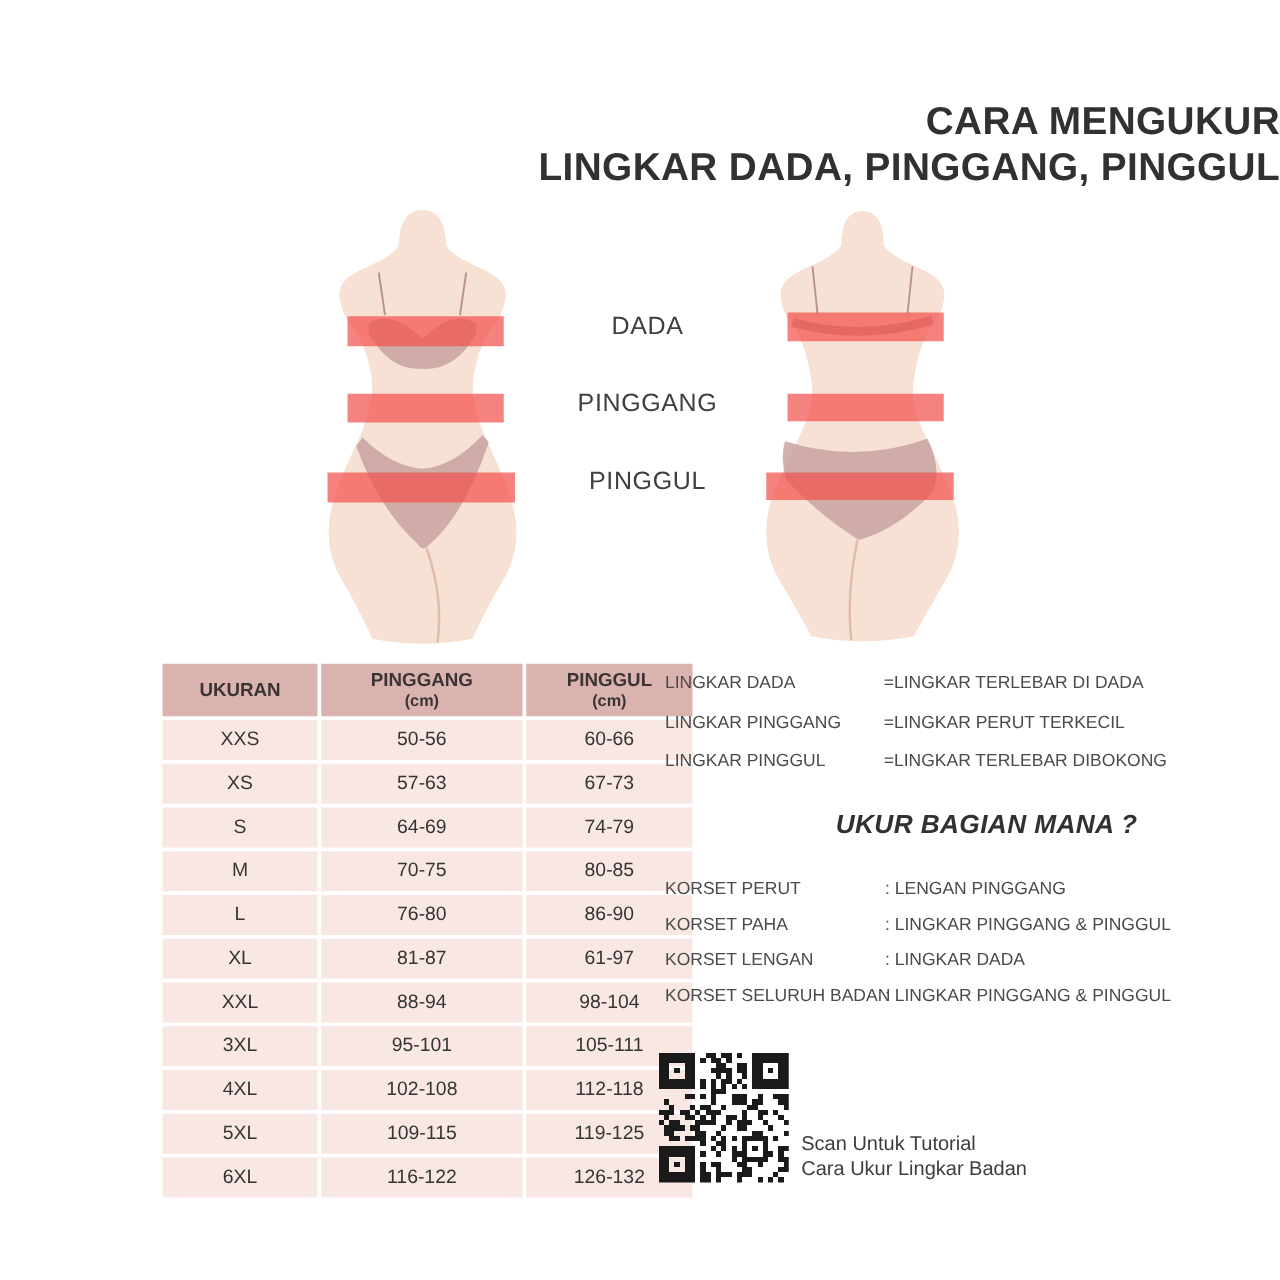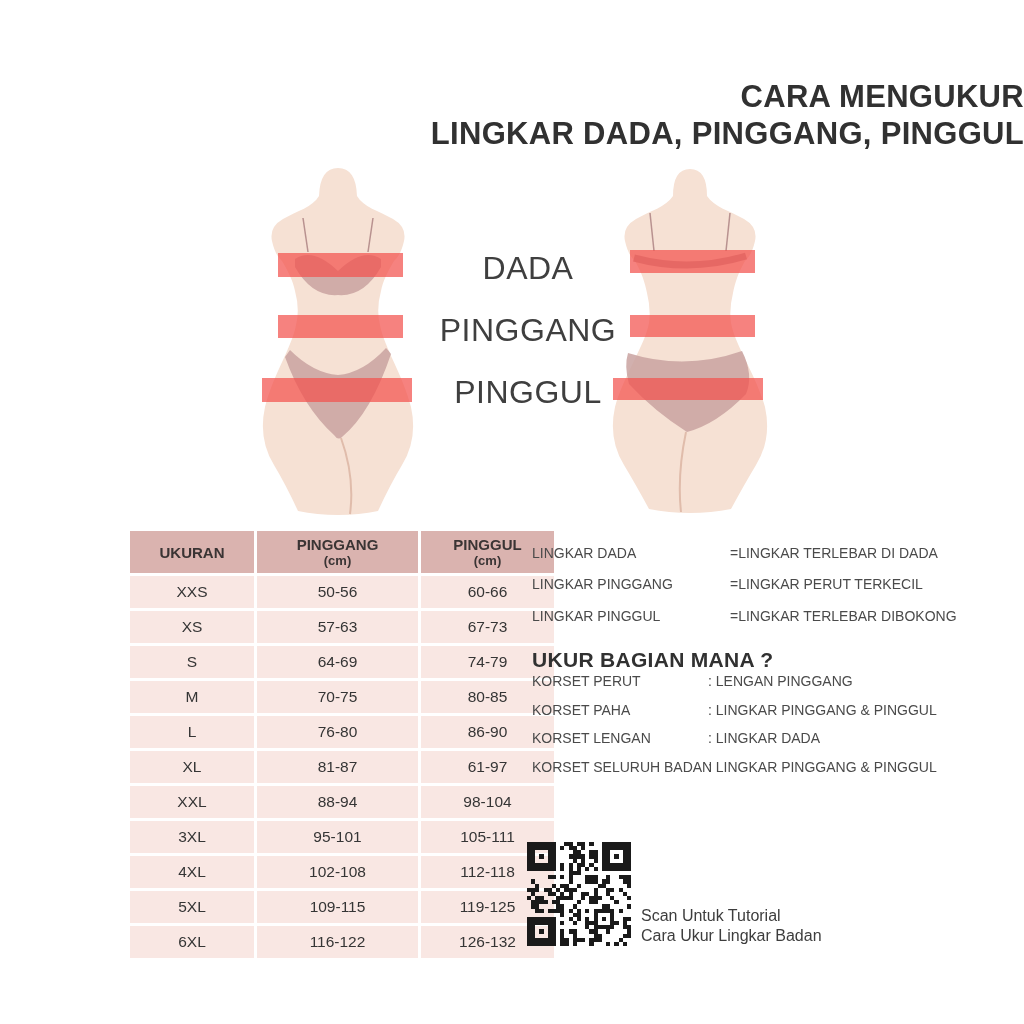--- a/index.html
+++ b/index.html
@@ -7,45 +7,45 @@
     width:1024px; height:1024px; position:relative; overflow:hidden;
     background:#ffffff; font-family:"Liberation Sans", sans-serif;
   }
   .title {
     position:absolute; top:78px; left:0; width:1024px; text-align:right;
     font-size:31px; line-height:37px; font-weight:bold; color:#313131;
     letter-spacing:0.3px;
   }
   .fig { position:absolute; }
   .measure-label {
-    position:absolute; left:428px; width:200px; text-align:center;
-    font-size:32px; color:#3f3f3f; letter-spacing:0.5px;
+    position:absolute; left:418px; width:200px; text-align:center;
+    font-size:20px; color:#3f3f3f; letter-spacing:0.5px;
   }
   .size-table {
     position:absolute; left:127px; top:528px;
     border-collapse:separate; border-spacing:3px; background:#ffffff;
   }
   .size-table th {
     background:#dab3af; color:#3a3434; font-size:15px; font-weight:bold;
     text-align:center; vertical-align:middle; height:42px; padding:0 9px;
   }
   .size-table th .unit { display:block; font-size:13px; font-weight:bold; }
   .size-table td {
     background:#f9e7e3; color:#353535; font-size:15.5px;
     text-align:center; vertical-align:middle; height:30px; padding:1px 4px;
   }
   .col-size { width:106px; } .col-pinggang { width:143px; } .col-pinggul { width:115px; }
   .defs { position:absolute; left:532px; top:537px; color:#4a4a4a; font-size:14px; }
-  .def-row { display:flex; align-items:center; height:31.5px; white-space:nowrap;gap:23px; }
+  .def-row { display:flex; height:31.5px; white-space:nowrap; }
   .def-term { width:175px; flex:none; }
   .section-heading {
-    position:absolute; left:532px; top:648px; width:378px; text-align:left;
-    font-size:21px; font-weight:bold; color:#313131; letter-spacing:0.3px;
-  }
-  .korset { position:absolute; left:532px; top:667px; color:#4a4a4a; font-size:14px; }
+    position:absolute; left:532px; top:648px; width:378px; text-align:right;
+    font-size:21px; font-weight:bold; color:#313131; letter-spacing:0.3px;font-style:italic;
+  }
+  .korset { position:absolute; left:532px; top:696px; color:#4a4a4a; font-size:14px; }
   .korset-row { display:flex; align-items:center; height:28.5px; white-space:nowrap; }
   .korset-product { width:176px; flex:none; }
   .qr-box { position:absolute; left:527px; top:842px; width:104px; height:104px; }
   .qr-caption {
     position:absolute; left:641px; top:906px; font-size:16px;
     line-height:19.5px; color:#3d3d3d; white-space:nowrap;
   }
 </style>
 </head>
 <body>

